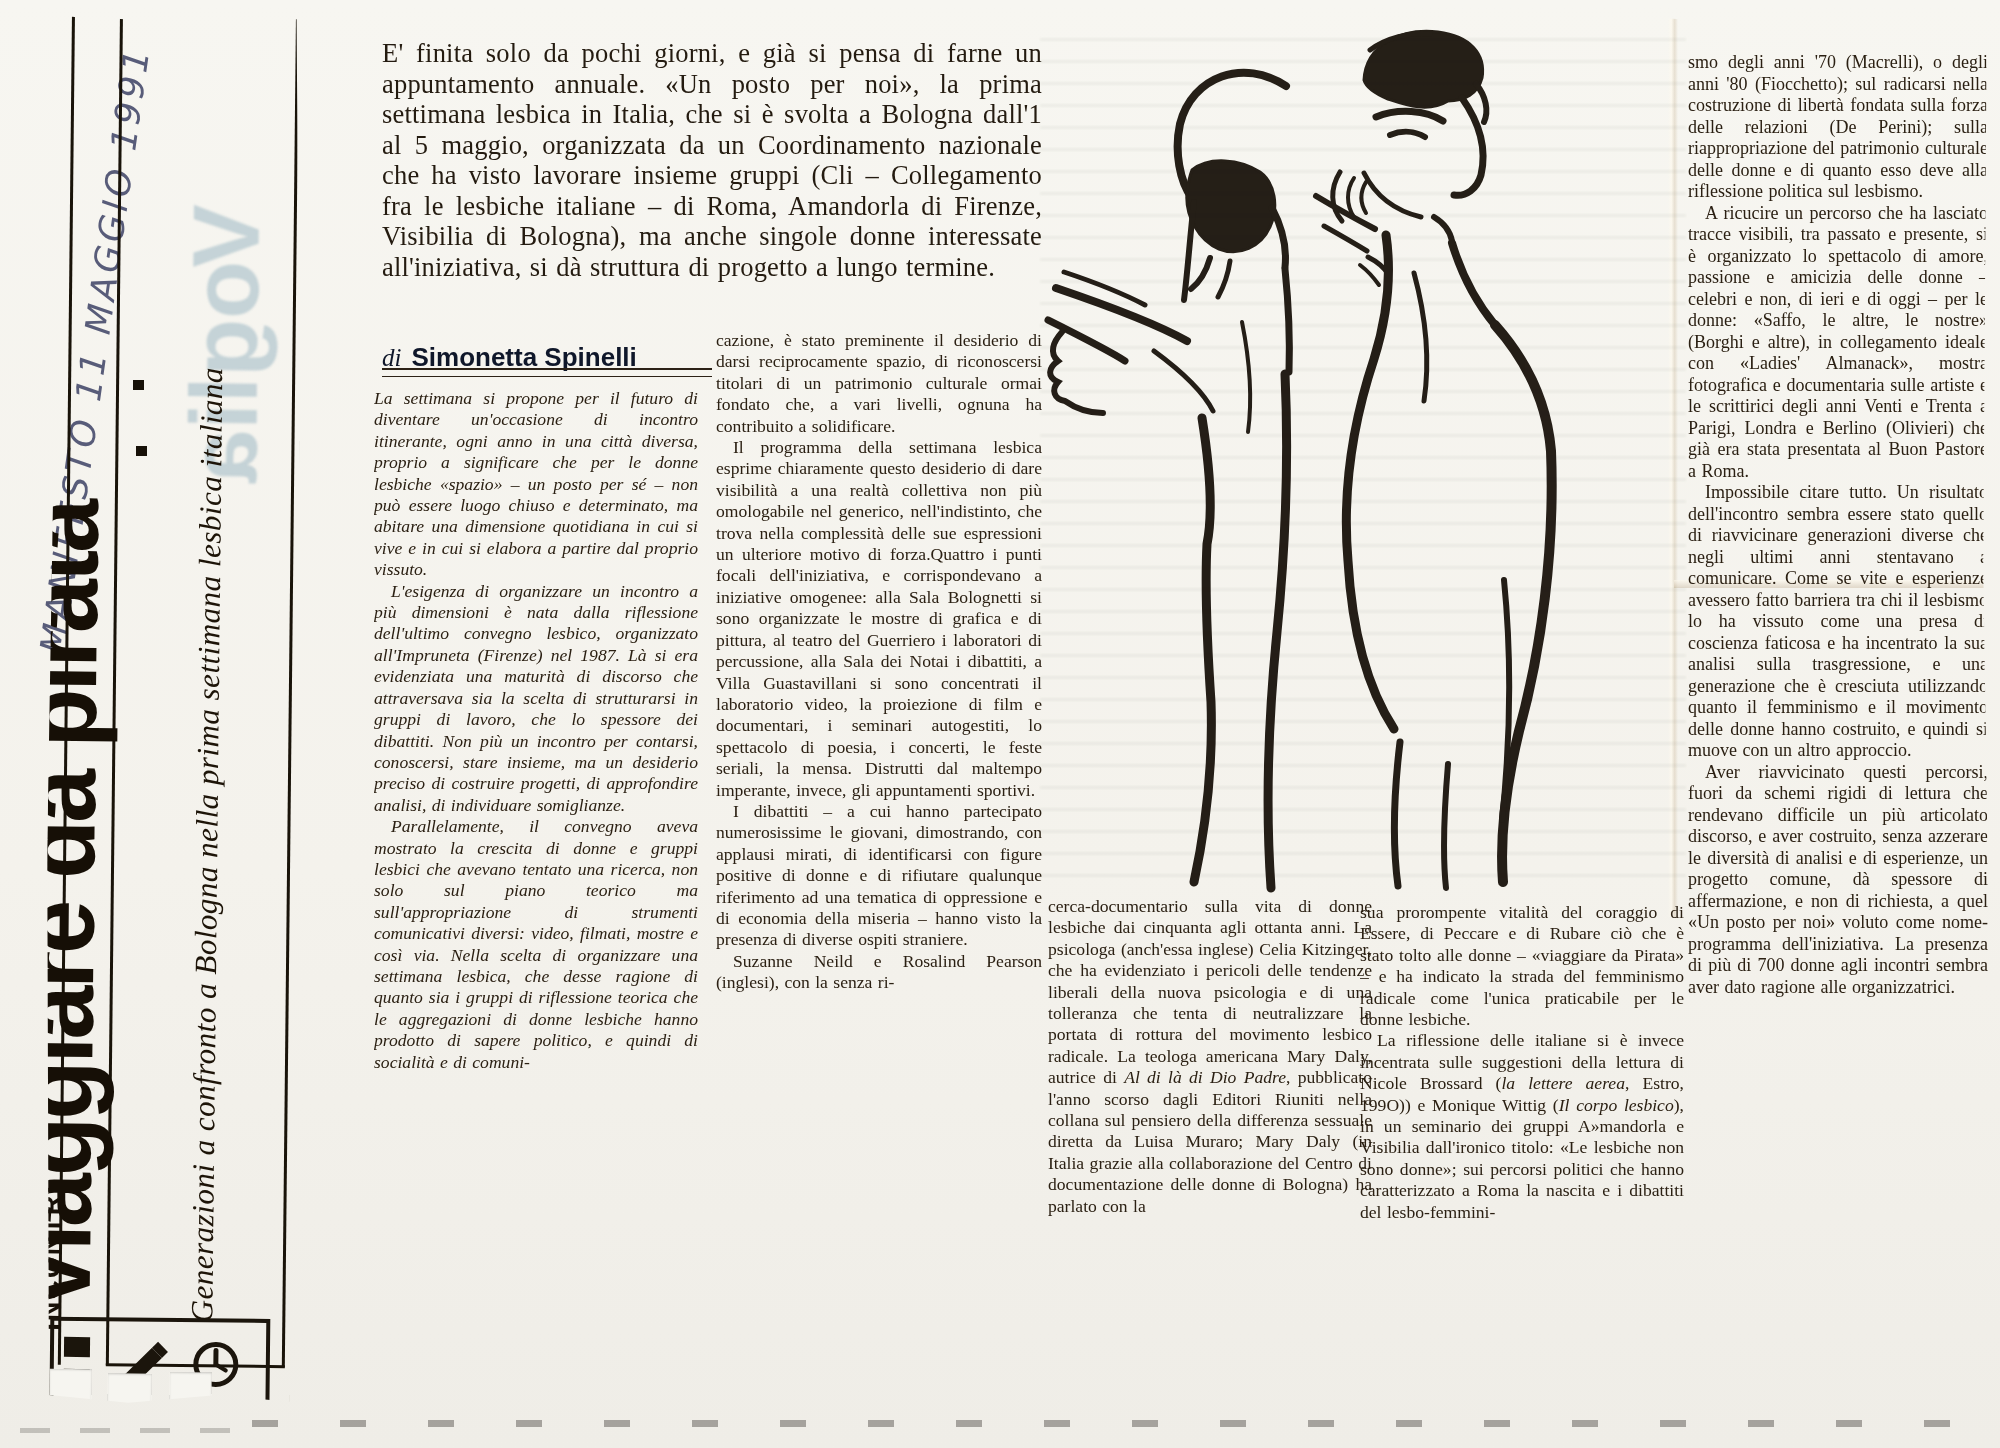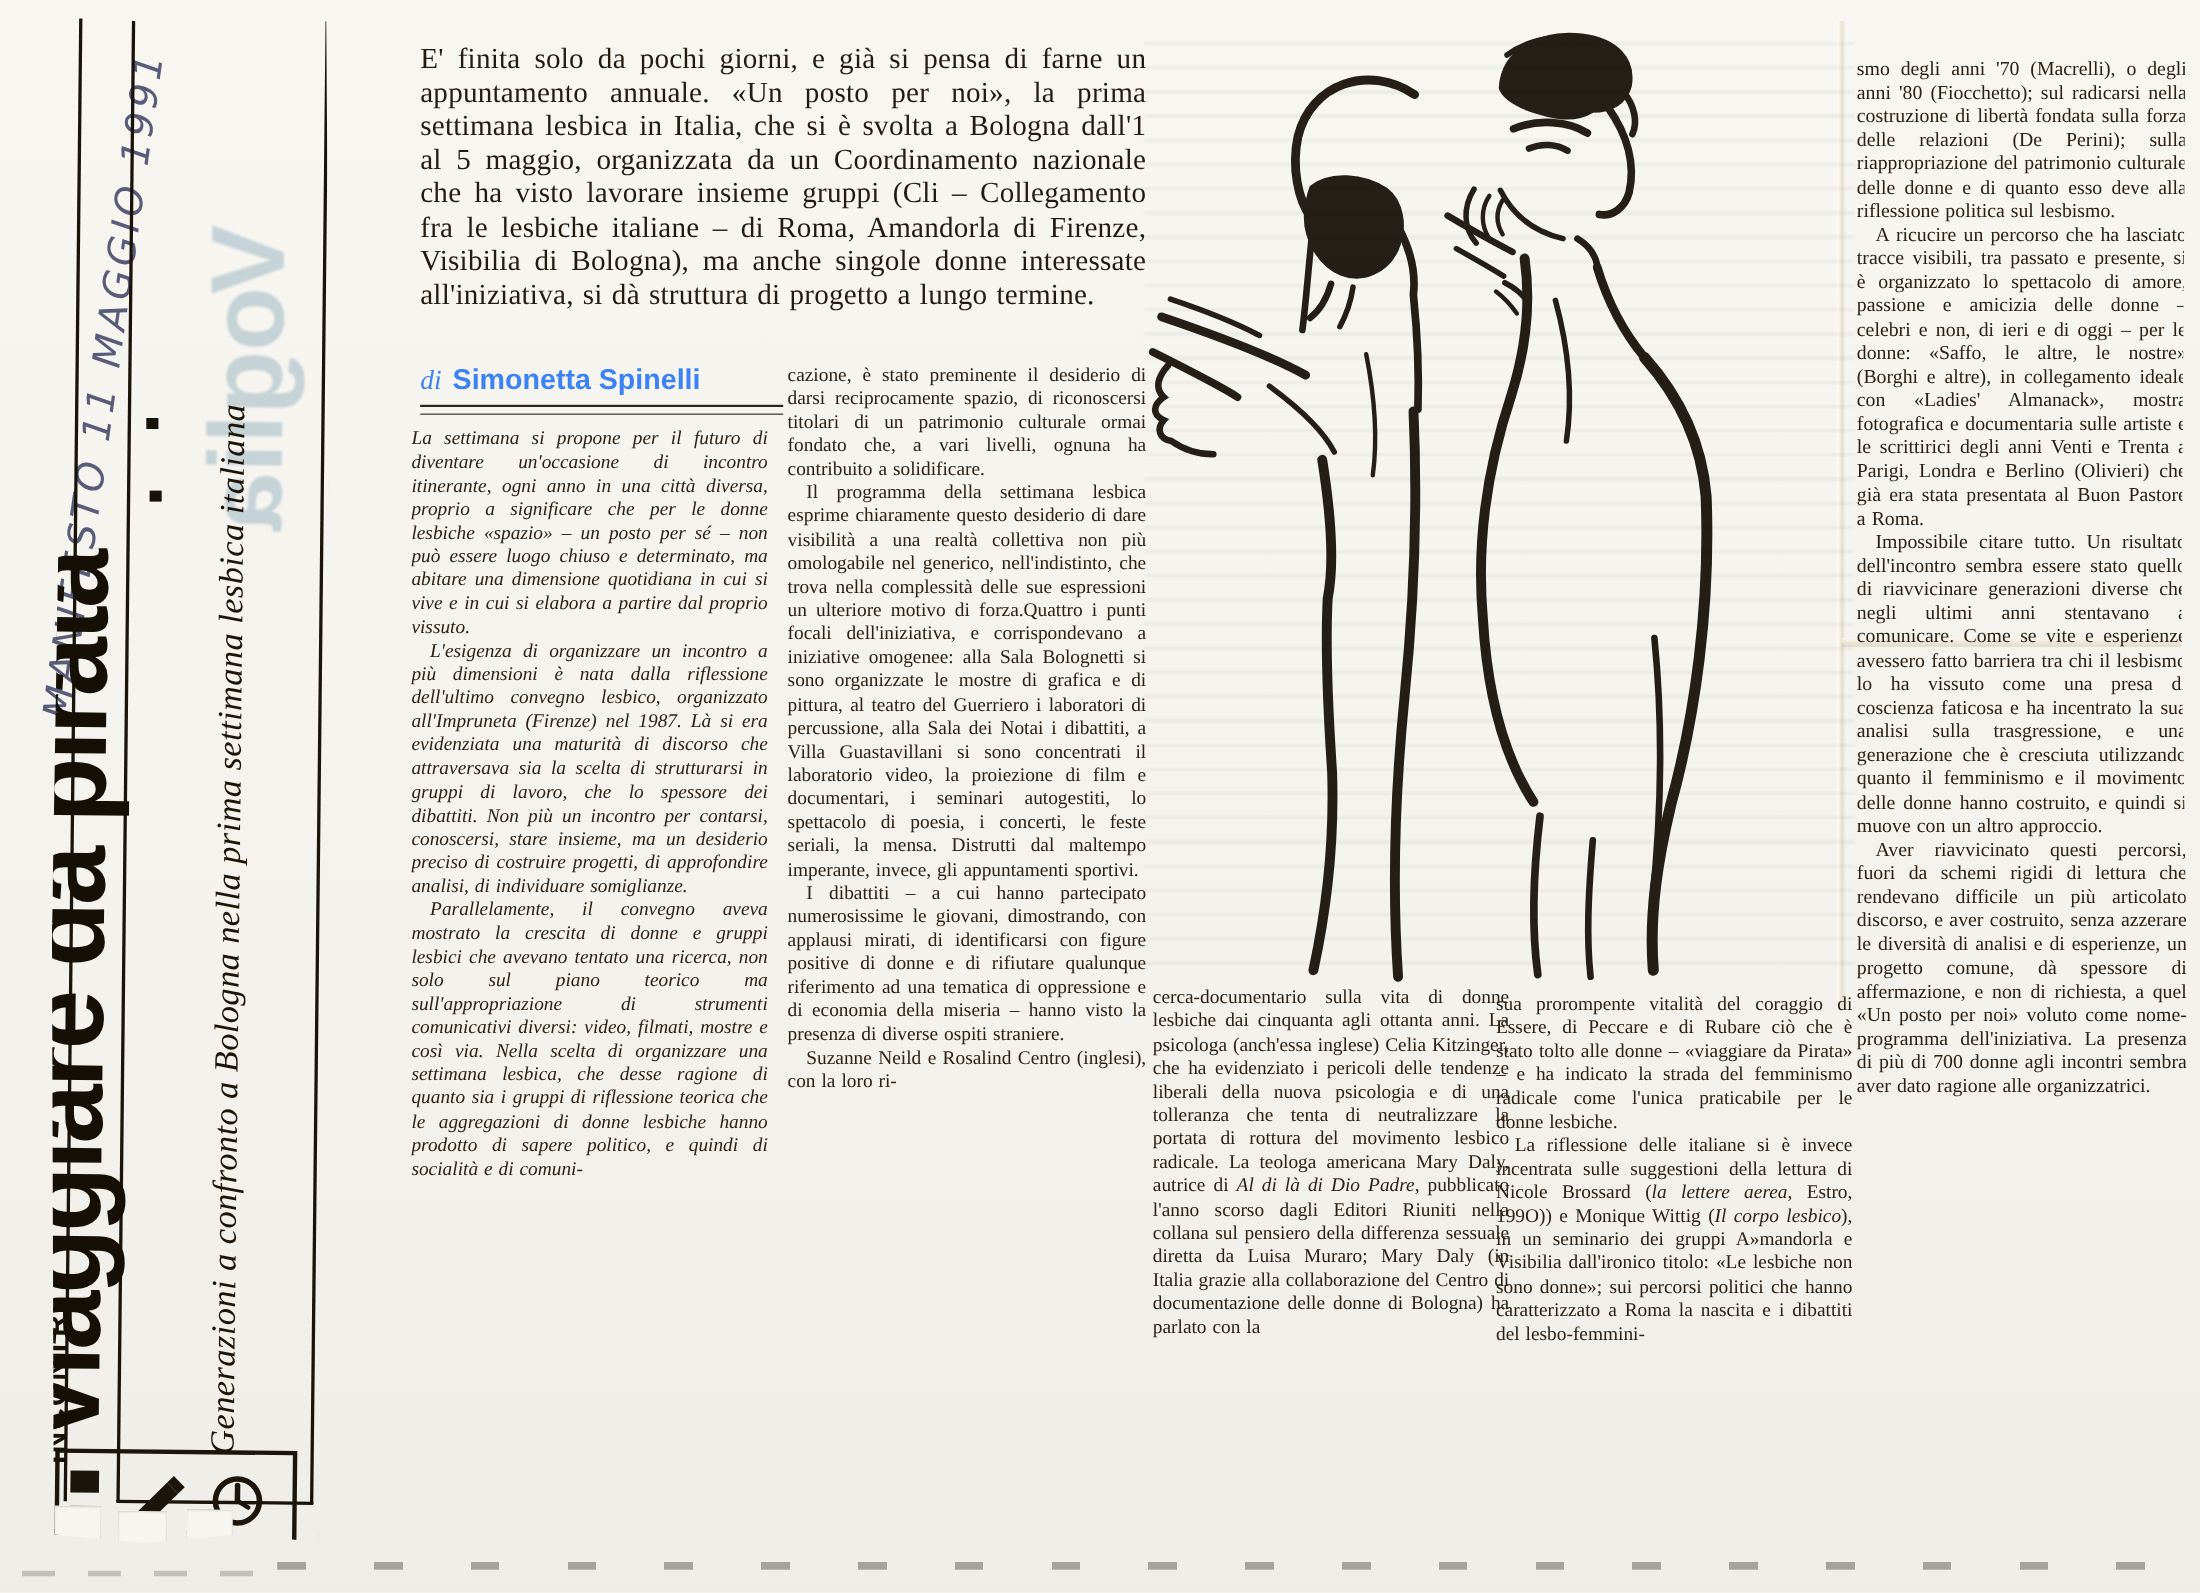--- a/index.html
+++ b/index.html
@@ -48,21 +48,21 @@
       radial-gradient(ellipse 500px 300px at 55% 45%,rgba(255,250,235,.25),transparent 70%),
       linear-gradient(91deg,#e8c992 0%,#efd5a5 18%,#ecd2a2 62%,#e6c globals 100%,#e2c others 100%,#e2bf86 100%);
     clip-path:polygon(0.2% 1.4%,14% 0.5%,30% 1.6%,46% 0.3%,63% 1.2%,80% 0.4%,99.8% 1.8%,99.6% 40%,100% 72%,99.7% 96.8%,84% 99%,66% 97.6%,48% 99.7%,30% 98.2%,13% 99.6%,0.3% 98.2%,0 55%,0.4% 30%);
     box-shadow:2px 3px 8px rgba(90,70,40,.22);}
   .crease-v{position:absolute;left:1372px;top:0;width:10px;height:905px;
     background:linear-gradient(90deg,transparent,rgba(255,250,238,.65),rgba(160,125,70,.18),transparent);}
   .crease-h{position:absolute;left:1378px;top:568px;width:316px;height:8px;
     background:linear-gradient(180deg,rgba(255,250,238,.55),rgba(140,105,55,.2));}
   .lede{position:absolute;left:86px;top:26px;width:660px;font-size:26.5px;line-height:30.5px;
     text-align:justify;color:#241b10;letter-spacing:.2px;word-spacing:1.5px;}
-  .byline{position:absolute;left:86px;top:318px;font-size:25px;color:#3b82f6;white-space:nowrap;}
+  .byline{position:absolute;left:86px;top:330px;font-size:25px;color:#0f172a;white-space:nowrap;}
   .byline .di{font-style:italic;margin-right:10px;}
   .byline .nm{font-family:"Liberation Sans",sans-serif;font-weight:bold;font-size:26px;}
   .byrule{position:absolute;left:86px;top:356px;width:330px;height:6px;
     border-top:2px solid #2c2217;border-bottom:1.5px solid #2c2217;}
   .col{position:absolute;text-align:justify;overflow:hidden;color:#2b2013;
        font-size:17.6px;line-height:21.4px;word-spacing:1px;}
   .col p{margin:0;}
   .col p.ind{text-indent:17px;}
   .col .it{font-style:italic;}
   .c1{left:78px;top:376px;width:324px;height:1012px;font-style:italic;}
@@ -139,21 +139,21 @@
   <div class="col c1">
     <p>La settimana si propone per il futuro di diventare un'occasione di incontro itinerante, ogni anno in una città diversa, proprio a significare che per le donne lesbiche «spazio» – un posto per sé – non può essere luogo chiuso e determinato, ma abitare una dimensione quotidiana in cui si vive e in cui si elabora a partire dal proprio vissuto.</p>
     <p class="ind">L'esigenza di organizzare un incontro a più dimensioni è nata dalla riflessione dell'ultimo convegno lesbico, organizzato all'Impruneta (Firenze) nel 1987. Là si era evidenziata una maturità di discorso che attraversava sia la scelta di strutturarsi in gruppi di lavoro, che lo spessore dei dibattiti. Non più un incontro per contarsi, conoscersi, stare insieme, ma un desiderio preciso di costruire progetti, di approfondire analisi, di individuare somiglianze.</p>
     <p class="ind">Parallelamente, il convegno aveva mostrato la crescita di donne e gruppi lesbici che avevano tentato una ricerca, non solo sul piano teorico ma sull'appropriazione di strumenti comunicativi diversi: video, filmati, mostre e così via. Nella scelta di organizzare una settimana lesbica, che desse ragione di quanto sia i gruppi di riflessione teorica che le aggregazioni di donne lesbiche hanno prodotto di sapere politico, e quindi di socialità e di comuni-</p>
   </div>
 
   <div class="col c2">
     <p>cazione, è stato preminente il desiderio di darsi reciprocamente spazio, di riconoscersi titolari di un patrimonio culturale ormai fondato che, a vari livelli, ognuna ha contribuito a solidificare.</p>
     <p class="ind">Il programma della settimana lesbica esprime chiaramente questo desiderio di dare visibilità a una realtà collettiva non più omologabile nel generico, nell'indistinto, che trova nella complessità delle sue espressioni un ulteriore motivo di forza.Quattro i punti focali dell'iniziativa, e corrispondevano a iniziative omogenee: alla Sala Bolognetti si sono organizzate le mostre di grafica e di pittura, al teatro del Guerriero i laboratori di percussione, alla Sala dei Notai i dibattiti, a Villa Guastavillani si sono concentrati il laboratorio video, la proiezione di film e documentari, i seminari autogestiti, lo spettacolo di poesia, i concerti, le feste seriali, la mensa. Distrutti dal maltempo imperante, invece, gli appuntamenti sportivi.</p>
     <p class="ind">I dibattiti – a cui hanno partecipato numerosissime le giovani, dimostrando, con applausi mirati, di identificarsi con figure positive di donne e di rifiutare qualunque riferimento ad una tematica di oppressione e di economia della miseria – hanno visto la presenza di diverse ospiti straniere.</p>
-    <p class="ind">Suzanne Neild e Rosalind Centro (inglesi), con la loro ri-</p>
+    <p class="ind">Suzanne Neild e Rosalind Pearson (inglesi), con la senza ri-</p>
   </div>
 
   <div class="col c3">
     <p><span>cerca-documentario sulla vita di donne lesbiche dai cinquanta agli ottanta anni. La psicologa (anch'essa inglese) Celia Kitzinger, che ha evidenziato i pericoli delle tendenze liberali della nuova psicologia e di una tolleranza che tenta di neutralizzare la portata di rottura del movimento lesbico radicale. La teologa americana Mary Daly, autrice di </span><span class="it">Al di là di Dio Padre</span><span>, pubblicato l'anno scorso dagli Editori Riuniti nella collana sul pensiero della differenza sessuale diretta da Luisa Muraro; Mary Daly (in Italia grazie alla collaborazione del Centro di documentazione delle donne di Bologna) ha parlato con la</span></p>
   </div>
 
   <div class="col c4">
     <p>sua prorompente vitalità del coraggio di Essere, di Peccare e di Rubare ciò che è stato tolto alle donne – «viaggiare da Pirata» – e ha indicato la strada del femminismo radicale come l'unica praticabile per le donne lesbiche.</p>
     <p class="ind"><span>La riflessione delle italiane si è invece incentrata sulle suggestioni della lettura di Nicole Brossard (</span><span class="it">la lettere aerea</span><span>, Estro, 199O)) e Monique Wittig (</span><span class="it">Il corpo lesbico</span><span>), in un seminario dei gruppi A»mandorla e Visibilia dall'ironico titolo: «Le lesbiche non sono donne»; sui percorsi politici che hanno caratterizzato a Roma la nascita e i dibattiti del lesbo-femmini-</span></p>
   </div>

